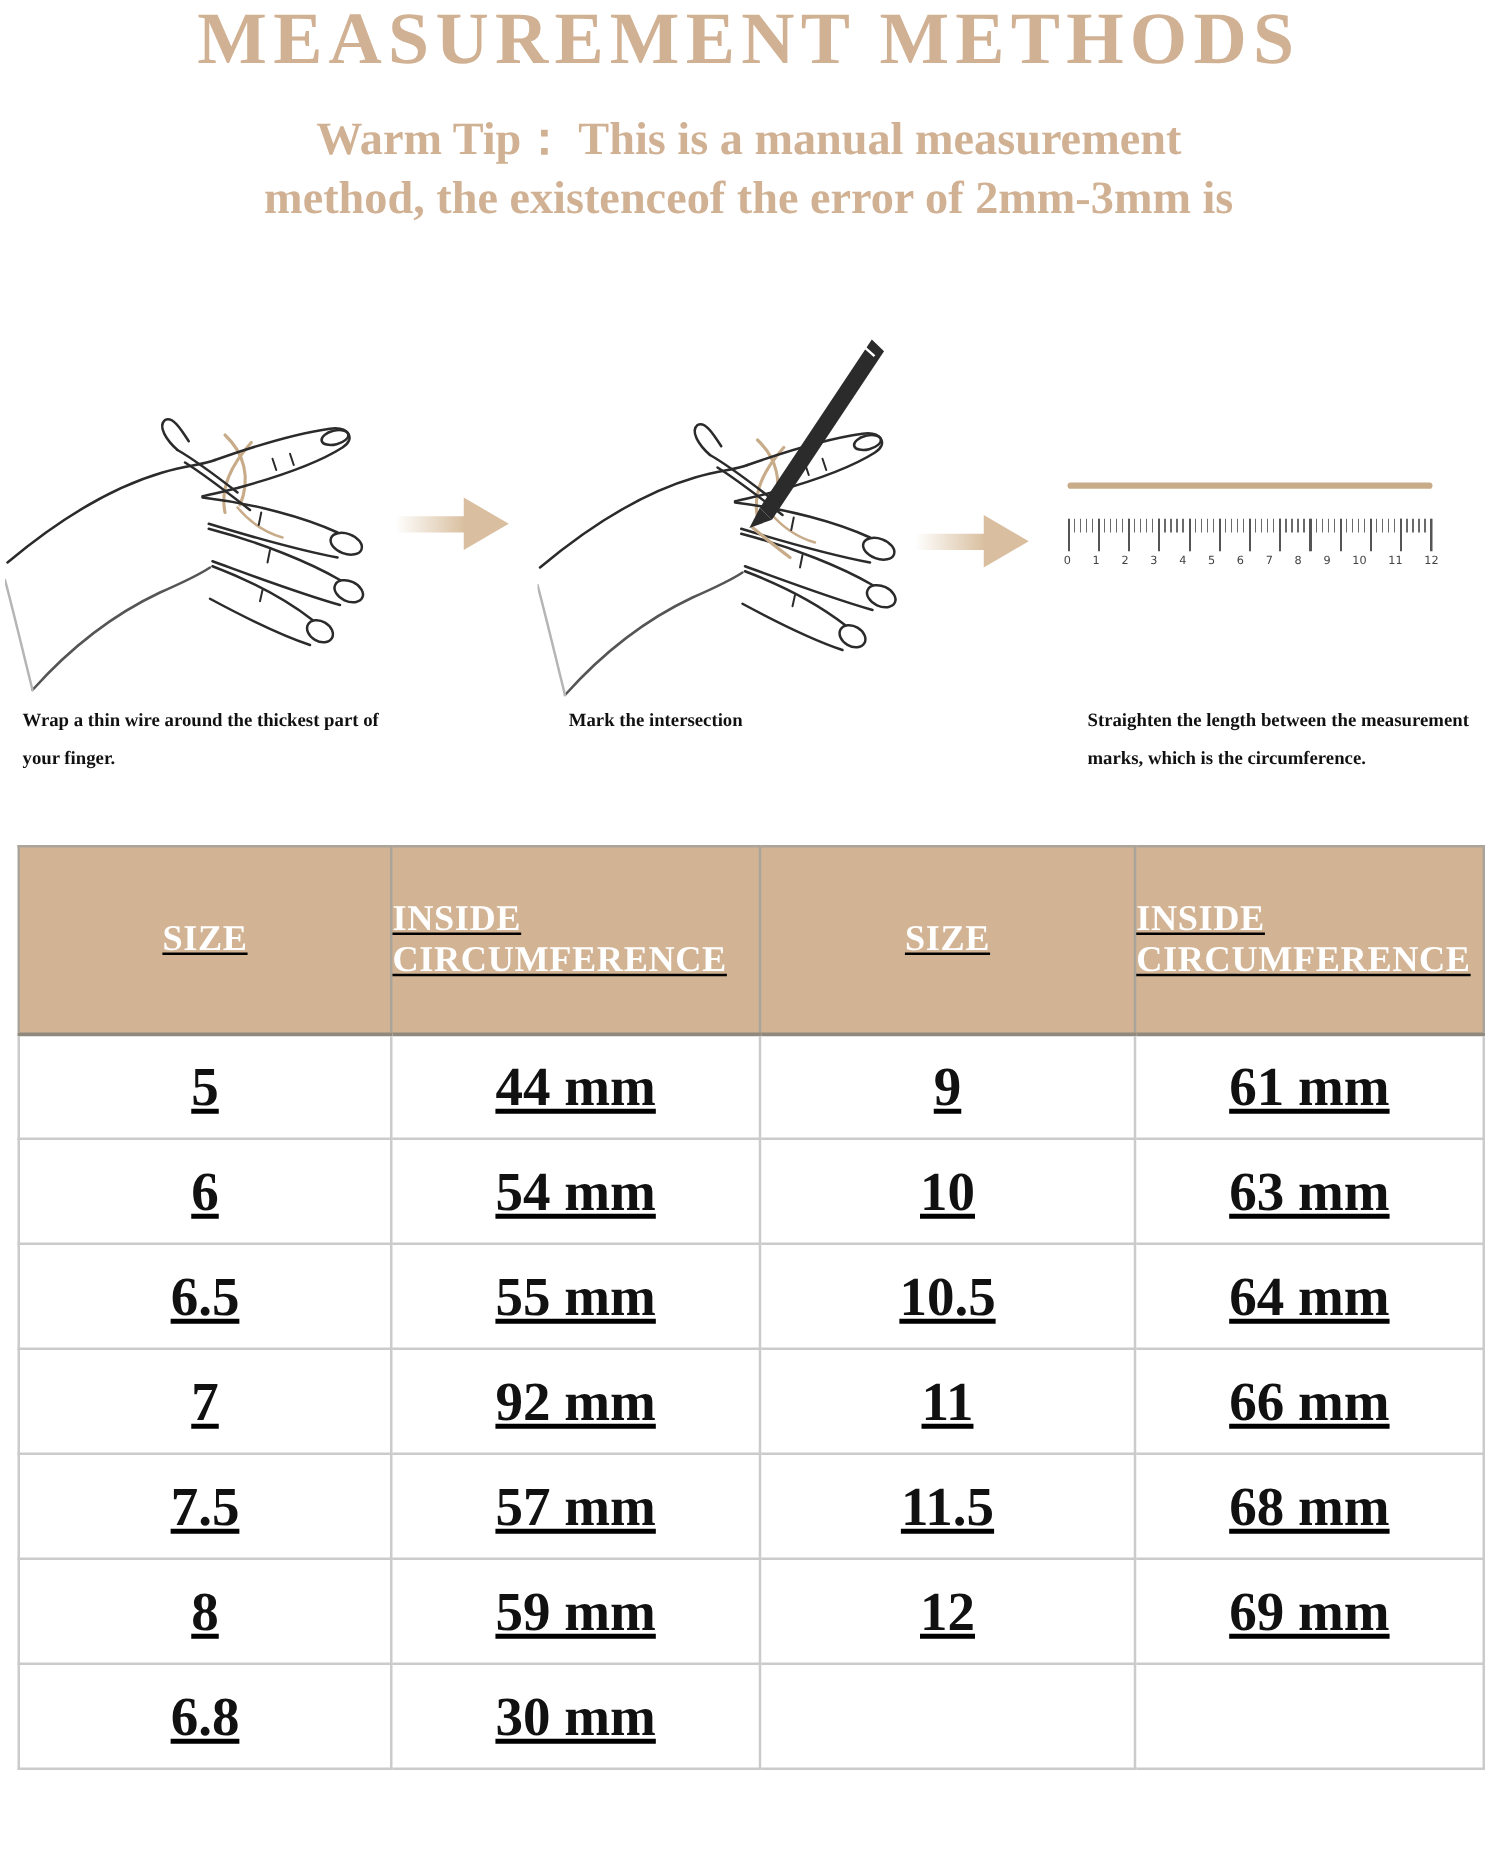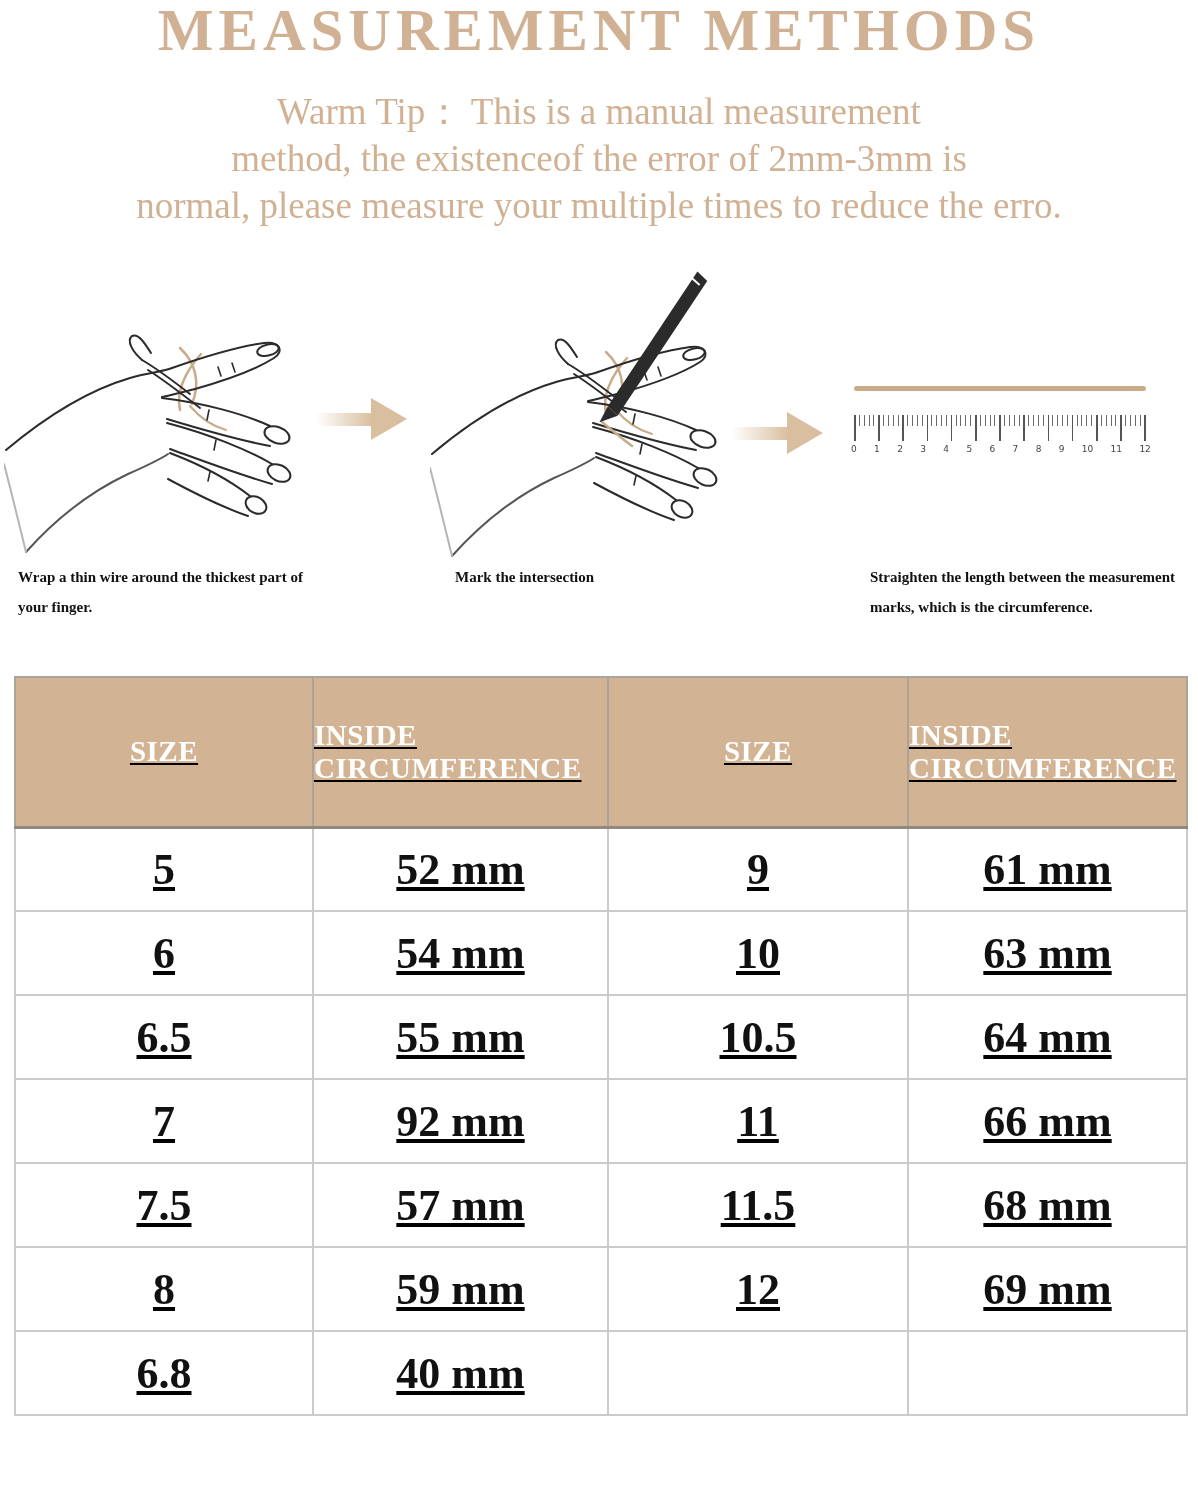--- a/index.html
+++ b/index.html
@@ -10,21 +10,21 @@
     font-family:"Liberation Serif","DejaVu Serif",serif;
   }
   
   .title {
     position:absolute; top:-4px; left:0; width:100%;
     text-align:center; color:#d1b193; font-weight:bold;
     font-size:59px; letter-spacing:5px; white-space:nowrap;
   }
   .warm-tip {
     position:absolute; top:88px; left:0; width:100%;
-    text-align:center; color:#d1b193; font-weight:normal;
+    text-align:center; color:#d1b193; font-weight:bold;
     font-size:37px; line-height:47px;
   }
   
   .illustrations { position:absolute; top:258px; left:0; width:1198px; height:302px; }
   .hand-svg { position:absolute; }
   #hand1 { left:4px;  top:64px;  }
   #hand2 { left:430px; top:6px;  }
   .arrow { position:absolute; display:flex; align-items:center; }
   #arrow1 { left:316px; top:140px; }
   #arrow2 { left:732px; top:154px; }
@@ -80,21 +80,20 @@
 </head>
 <body>
 
 <div class="page">
 
   <h1 class="title">MEASUREMENT METHODS</h1>
 
   <div class="warm-tip">
     <div>Warm Tip：  This is a manual measurement</div>
     <div>method, the existenceof the error of 2mm-3mm is</div>
-    <div>normal, please measure your multiple times to reduce the erro.</div>
   </div>
 
   <div class="illustrations">
 
     <svg id="hand1" class="hand-svg" width="300" height="232" viewBox="0 0 300 232">
       <defs>
         <g id="handShape" fill="none" stroke="#2b2b2b" stroke-width="2" stroke-linecap="round">
 
           <path d="M176,26 C191,40 197,60 188,82" stroke="#c8ab88" stroke-width="2.5"></path>
           <path d="M197,32 C181,50 172,68 176,88" stroke="#c8ab88" stroke-width="2.5"></path>
@@ -192,21 +191,21 @@
       <tr>
         <th class="c-size">SIZE</th>
         <th class="c-circ">INSIDE CIRCUMFERENCE</th>
         <th class="c-size">SIZE</th>
         <th class="c-circ">INSIDE CIRCUMFERENCE</th>
       </tr>
     </thead>
     <tbody>
         <tr>
           <td>5</td>
-          <td>52 mm</td>
+          <td>44 mm</td>
           <td>9</td>
           <td>61 mm</td>
         </tr>
         <tr>
           <td>6</td>
           <td>54 mm</td>
           <td>10</td>
           <td>63 mm</td>
         </tr>
         <tr>
@@ -228,20 +227,20 @@
           <td>68 mm</td>
         </tr>
         <tr>
           <td>8</td>
           <td>59 mm</td>
           <td>12</td>
           <td>69 mm</td>
         </tr>
         <tr>
           <td>6.8</td>
-          <td>40 mm</td>
+          <td>30 mm</td>
           <td></td>
           <td></td>
         </tr>
       </tbody>
   </table>
 
 </div>
 
 </body></html>

